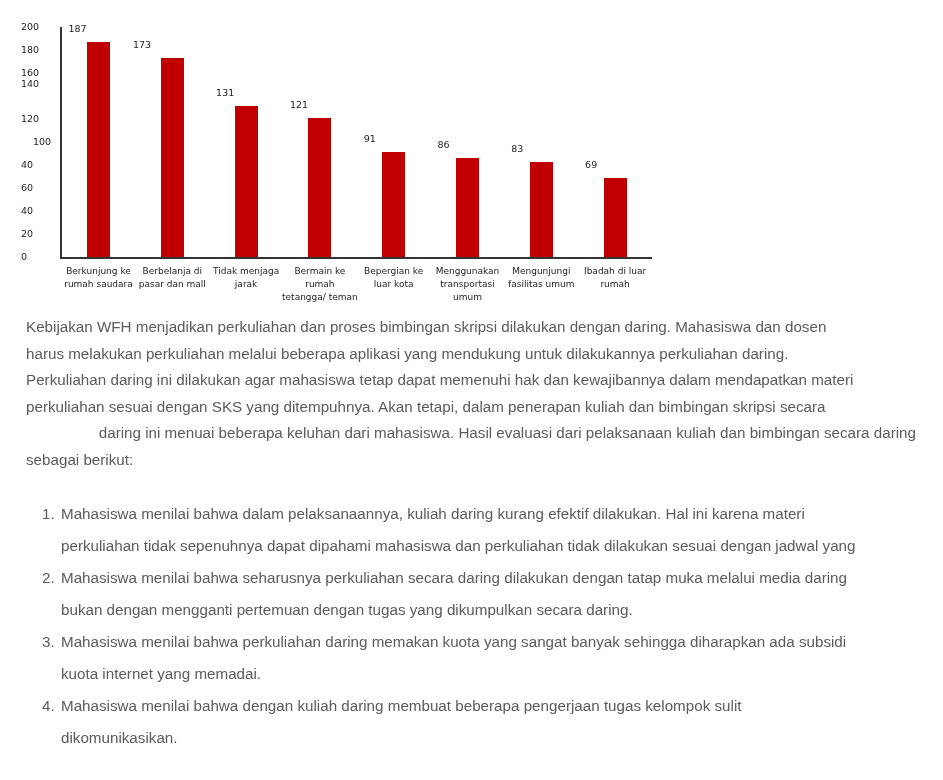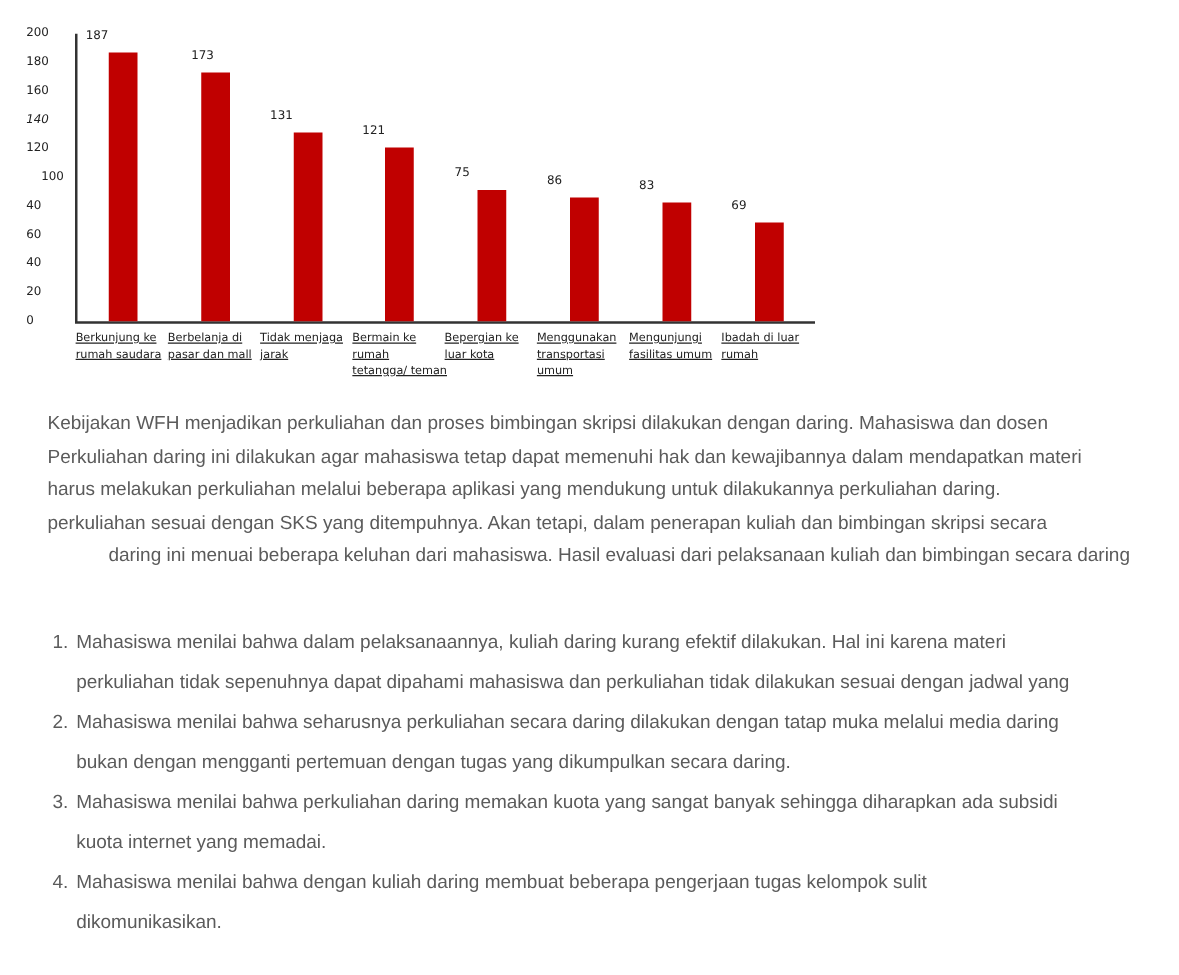--- a/index.html
+++ b/index.html
@@ -3,74 +3,74 @@
   <meta charset="utf-8">
   <style>
     html, body { margin: 0; padding: 0; background: #ffffff; }
     body { width: 943px; height: 780px; position: relative; overflow: hidden; font-family: "Liberation Sans", sans-serif; }
     #chart { position: absolute; left: 0; top: 0; width: 943px; height: 310px; }
     #chart .tick { position: absolute; font-family: "DejaVu Sans", sans-serif; font-size: 9.5px; color: #222; text-align: left; width: 30px; }
     #chart .axis-y { position: absolute; left: 60px; top: 27px; width: 2px; height: 231px; background: #333; }
     #chart .axis-x { position: absolute; left: 60px; top: 257px; width: 592px; height: 2px; background: #333; }
     #chart .bar { position: absolute; width: 23px; background: #C00000; }
     #chart .val { position: absolute; width: 60px; text-align: left; font-family: "DejaVu Sans", sans-serif; font-size: 9.5px; color: #222; }
-    #chart .cat { position: absolute; width: 76px; text-align: left; font-family: "DejaVu Sans", sans-serif; font-size: 9px; line-height: 13px; color: #222; top: 265px; text-decoration: underline; }
+    #chart .cat { position: absolute; width: 76px; text-align: center; font-family: "DejaVu Sans", sans-serif; font-size: 9px; line-height: 13px; color: #222; top: 265px; }
     .article { position: absolute; left: 26px; top: 314px; width: 890px; color: #5b5b5b; font-size: 15.2px; }
-    .article p { margin: 12px; line-height: 26.6px; }
+    .article p { margin: 0; line-height: 26.6px; }
     .article ol { margin: 0; padding: 0; position: absolute; left: 16px; top: 184px; width: 880px; list-style: none; }
     .article ol li { position: relative; padding-left: 19px; line-height: 32px; margin: 0; }
     .article ol li .num { position: absolute; left: 0; top: 0; }
   </style>
 </head>
 <body>
 
 <div id="chart">
   <div class="axis-y"></div>
   <div class="axis-x"></div>
   <div id="ticks">
       <div class="tick" style="left: 21px; top: 251px;">0</div>
       <div class="tick" style="left: 21px; top: 228px;">20</div>
       <div class="tick" style="left: 21px; top: 205px;">40</div>
       <div class="tick" style="left: 21px; top: 182px;">60</div>
       <div class="tick" style="left: 21px; top: 159px;">40</div>
       <div class="tick" style="left: 33px; top: 136px;">100</div>
       <div class="tick" style="left: 21px; top: 113px;">120</div>
-      <div class="tick" style="left: 21px; top: 90px; font-style: italic;">140</div>
+      <div class="tick" style="left: 21px; top: 78px;">140</div>
       <div class="tick" style="left: 21px; top: 67px;">160</div>
       <div class="tick" style="left: 21px; top: 44px;">180</div>
       <div class="tick" style="left: 21px; top: 21px;">200</div>
     </div>
   <div id="bars">
       <div class="bar" style="left: 87px; top: 41.95px; height: 215.05px; background: rgb(192, 0, 0);"></div>
       <div class="val" style="left: 68.5px; top: 22.95px;">187</div>
       <div class="cat" style="left: 60.5px;">
         <div>Berkunjung ke</div>
         <div>rumah saudara</div>
       </div>
       <div class="bar" style="left: 160.8px; top: 58.05px; height: 198.95px; background: rgb(192, 0, 0);"></div>
-      <div class="val" style="left: 153px; top: 39.05px;">173</div>
+      <div class="val" style="left: 133px; top: 39.05px;">173</div>
       <div class="cat" style="left: 134.3px;">
         <div>Berbelanja di</div>
         <div>pasar dan mall</div>
       </div>
       <div class="bar" style="left: 234.6px; top: 106.35px; height: 150.65px; background: rgb(192, 0, 0);"></div>
       <div class="val" style="left: 216.1px; top: 87.35px;">131</div>
       <div class="cat" style="left: 208.1px;">
         <div>Tidak menjaga</div>
         <div>jarak</div>
       </div>
       <div class="bar" style="left: 308.4px; top: 117.85px; height: 139.15px; background: rgb(192, 0, 0);"></div>
       <div class="val" style="left: 289.9px; top: 98.85px;">121</div>
       <div class="cat" style="left: 281.9px;">
         <div>Bermain ke</div>
         <div>rumah</div>
         <div>tetangga/ teman</div>
       </div>
       <div class="bar" style="left: 382.2px; top: 152.35px; height: 104.65px; background: rgb(192, 0, 0);"></div>
-      <div class="val" style="left: 363.7px; top: 133.35px;">75</div>
+      <div class="val" style="left: 363.7px; top: 133.35px;">91</div>
       <div class="cat" style="left: 355.7px;">
         <div>Bepergian ke</div>
         <div>luar kota</div>
       </div>
       <div class="bar" style="left: 456px; top: 158.1px; height: 98.9px; background: rgb(192, 0, 0);"></div>
       <div class="val" style="left: 437.5px; top: 139.1px;">86</div>
       <div class="cat" style="left: 429.5px;">
         <div>Menggunakan</div>
         <div>transportasi</div>
         <div>umum</div>
@@ -86,24 +86,25 @@
       <div class="cat" style="left: 577.1px;">
         <div>Ibadah di luar</div>
         <div>rumah</div>
       </div>
     </div>
 </div>
 
 <div class="article">
   <p id="para">
       <span style="display: block; white-space: nowrap;">Kebijakan WFH menjadikan perkuliahan dan proses bimbingan skripsi dilakukan dengan daring. Mahasiswa dan dosen</span>
+      <span style="display: block; white-space: nowrap;">harus melakukan perkuliahan melalui beberapa aplikasi yang mendukung untuk dilakukannya perkuliahan daring.</span>
       <span style="display: block; white-space: nowrap;">Perkuliahan daring ini dilakukan agar mahasiswa tetap dapat memenuhi hak dan kewajibannya dalam mendapatkan materi</span>
-      <span style="display: block; white-space: nowrap;">harus melakukan perkuliahan melalui beberapa aplikasi yang mendukung untuk dilakukannya perkuliahan daring.</span>
       <span style="display: block; white-space: nowrap;">perkuliahan sesuai dengan SKS yang ditempuhnya. Akan tetapi, dalam penerapan kuliah dan bimbingan skripsi secara</span>
       <span style="display: block; white-space: nowrap; text-align: right;">daring ini menuai beberapa keluhan dari mahasiswa. Hasil evaluasi dari pelaksanaan kuliah dan bimbingan secara daring</span>
+      <span style="display: block; white-space: nowrap;">sebagai berikut:</span>
     </p>
   <ol id="list">
       <li>
         <span class="num">1.</span>
         <span style="display: block; white-space: nowrap;">Mahasiswa menilai bahwa dalam pelaksanaannya, kuliah daring kurang efektif dilakukan. Hal ini karena materi</span>
         <span style="display: block; white-space: nowrap;">perkuliahan tidak sepenuhnya dapat dipahami mahasiswa dan perkuliahan tidak dilakukan sesuai dengan jadwal yang</span>
       </li>
       <li>
         <span class="num">2.</span>
         <span style="display: block; white-space: nowrap;">Mahasiswa menilai bahwa seharusnya perkuliahan secara daring dilakukan dengan tatap muka melalui media daring</span>

